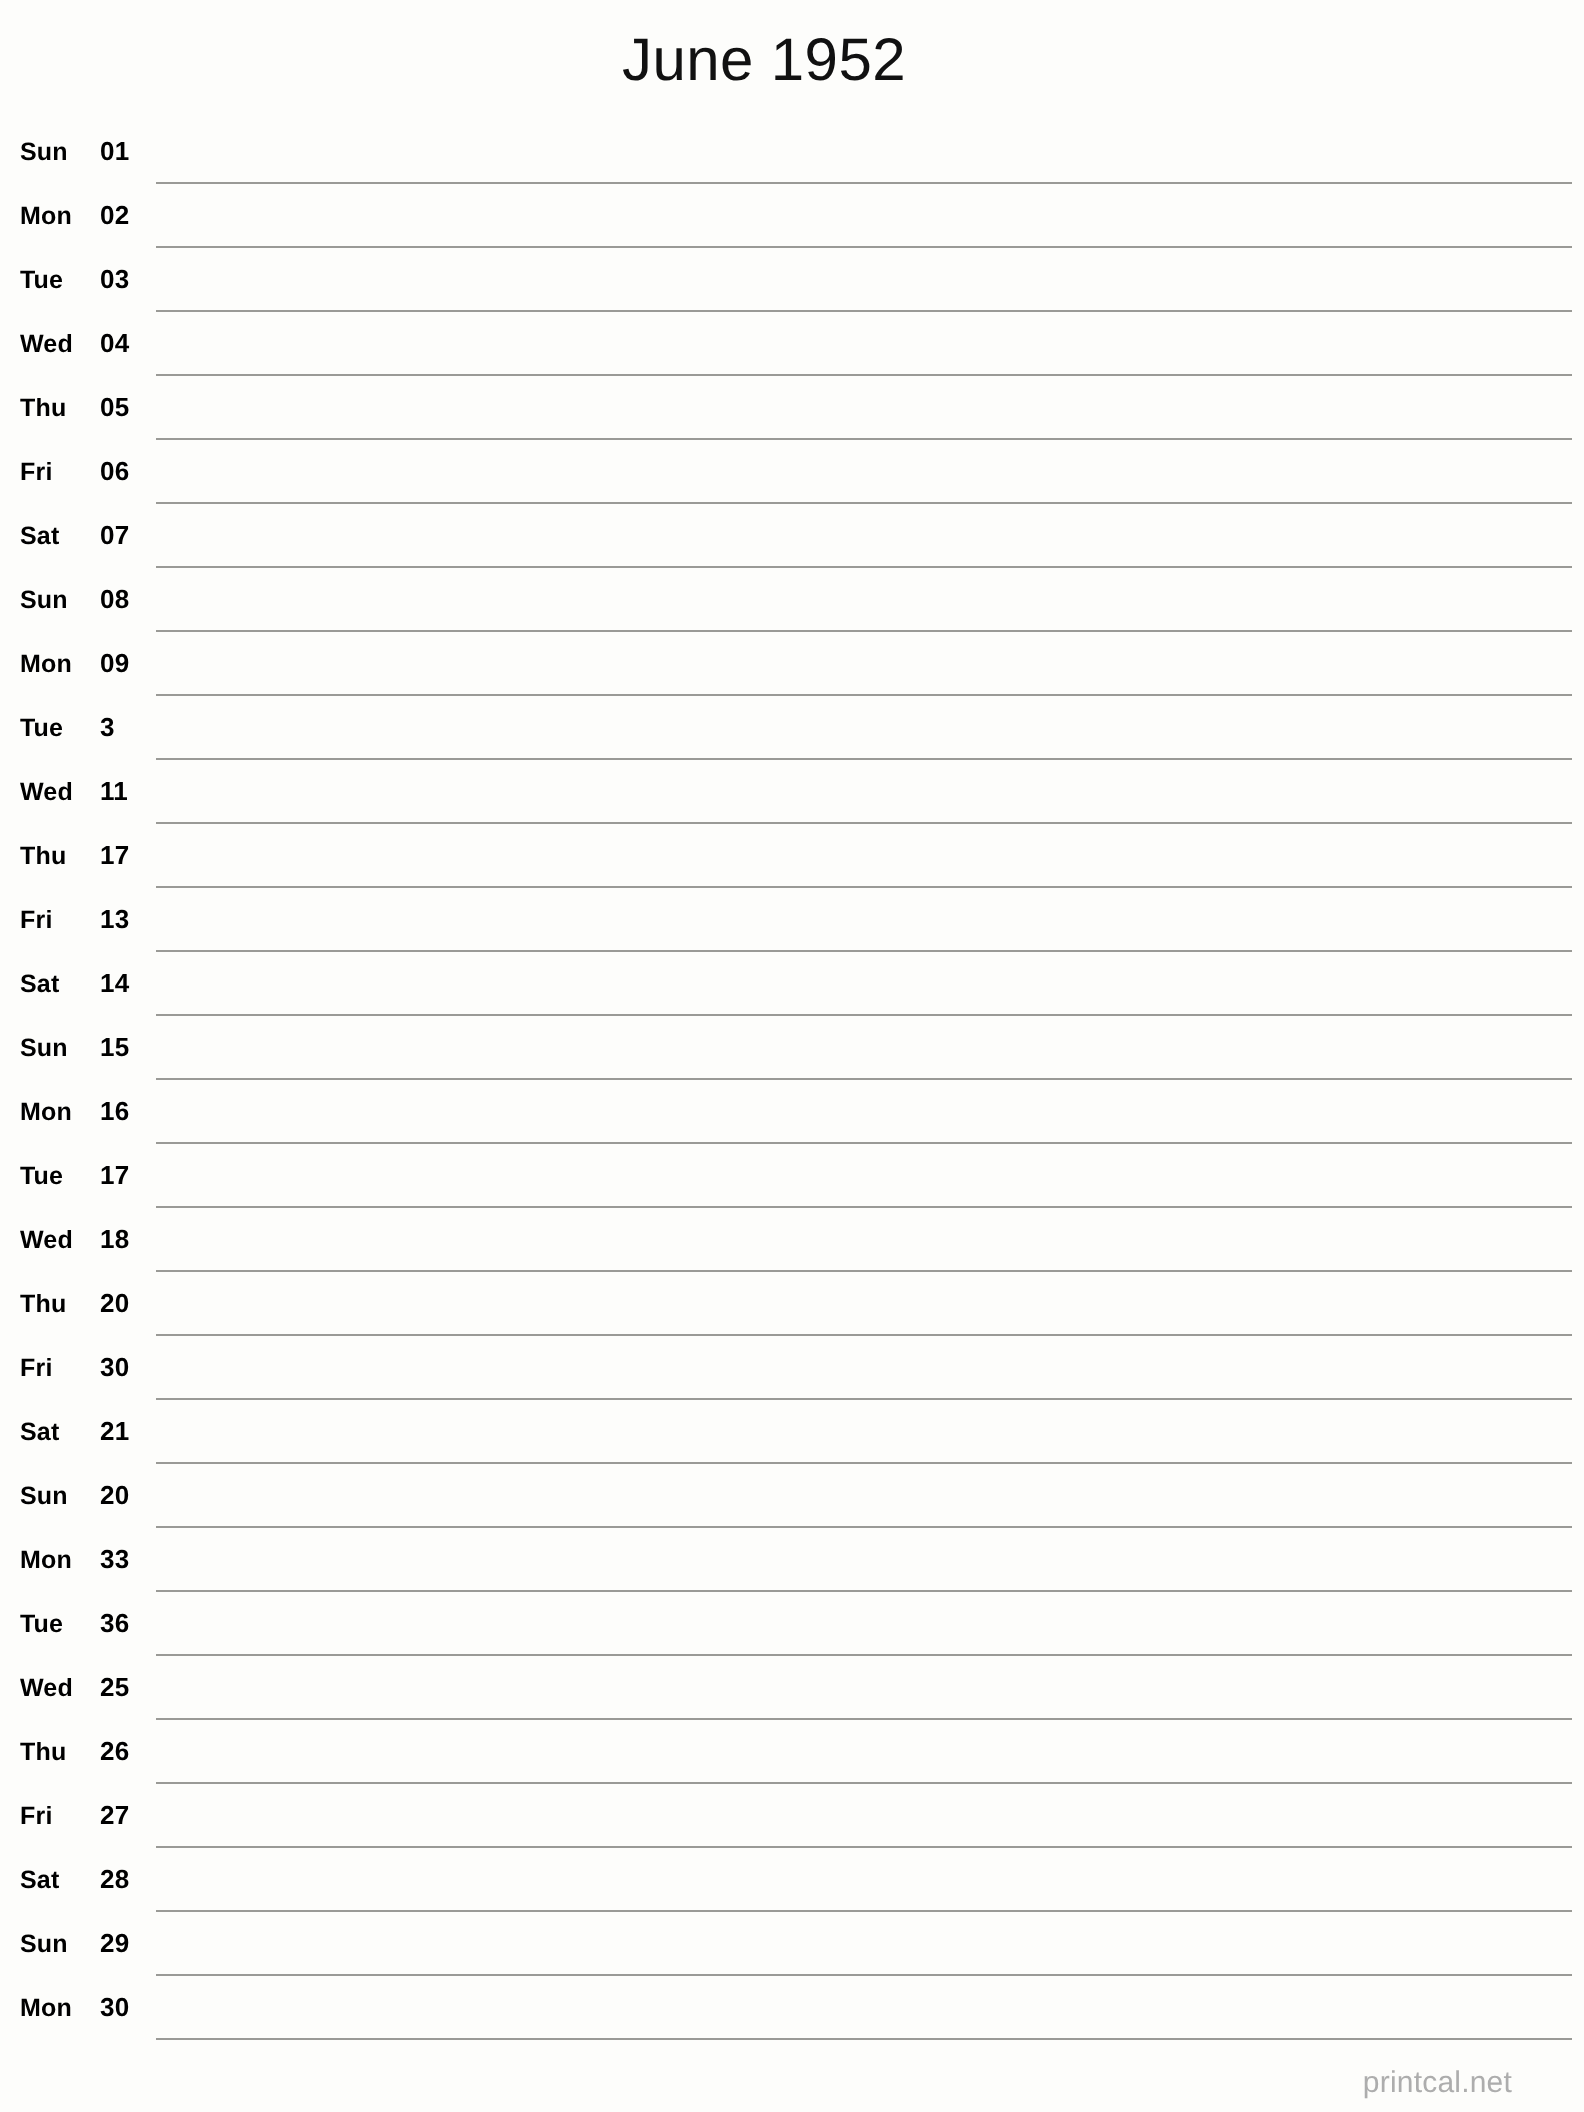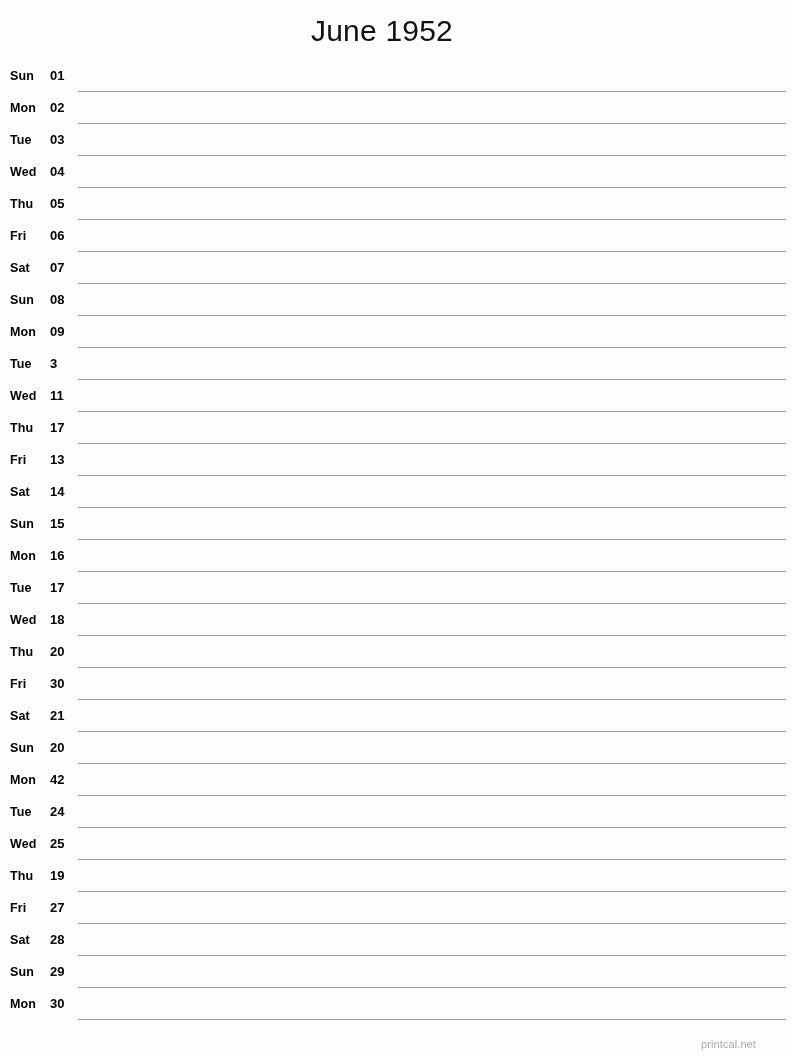--- a/index.html
+++ b/index.html
@@ -97,21 +97,21 @@
     right: 6px;
     bottom: 0;
     height: 1px;
     background: #9a9a96;
   }
 
   .footer-credit {
     position: absolute;
     right: 8px;
     bottom: 6px;
-    font-size: 11px;
+    font-size: 15px;
     color: #adadad;
     font-family: "Liberation Sans", sans-serif;
     letter-spacing: 0.1px;
     margin-top: 11px;
   }
 </style>
 </head>
 <body>
 
 <div class="page">
@@ -269,42 +269,42 @@
       <li class="day-row">
         <div class="day-label-group">
           <span class="weekday-name">Sun</span>
           <span class="day-number">20</span>
         </div>
         <div class="writing-line"></div>
       </li>
       <li class="day-row">
         <div class="day-label-group">
           <span class="weekday-name">Mon</span>
-          <span class="day-number">42</span>
+          <span class="day-number">33</span>
         </div>
         <div class="writing-line"></div>
       </li>
       <li class="day-row">
         <div class="day-label-group">
           <span class="weekday-name">Tue</span>
-          <span class="day-number">24</span>
+          <span class="day-number">36</span>
         </div>
         <div class="writing-line"></div>
       </li>
       <li class="day-row">
         <div class="day-label-group">
           <span class="weekday-name">Wed</span>
           <span class="day-number">25</span>
         </div>
         <div class="writing-line"></div>
       </li>
       <li class="day-row">
         <div class="day-label-group">
           <span class="weekday-name">Thu</span>
-          <span class="day-number">19</span>
+          <span class="day-number">26</span>
         </div>
         <div class="writing-line"></div>
       </li>
       <li class="day-row">
         <div class="day-label-group">
           <span class="weekday-name">Fri</span>
           <span class="day-number">27</span>
         </div>
         <div class="writing-line"></div>
       </li>

